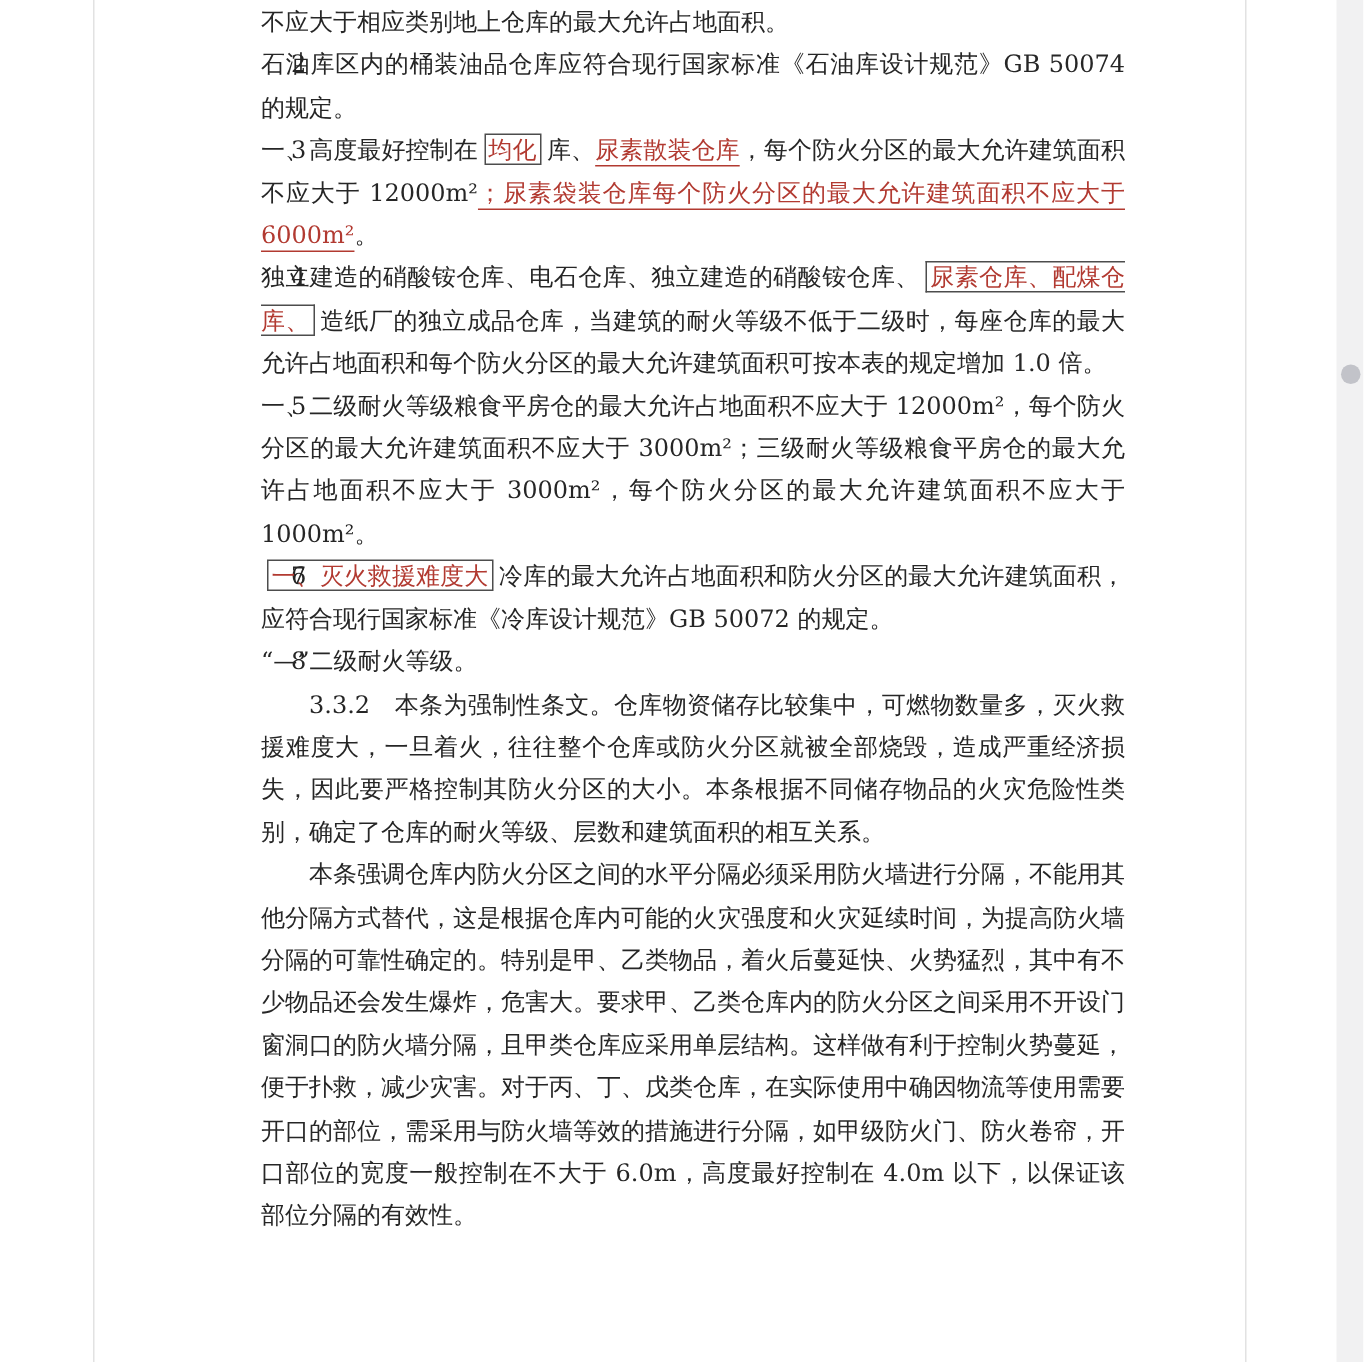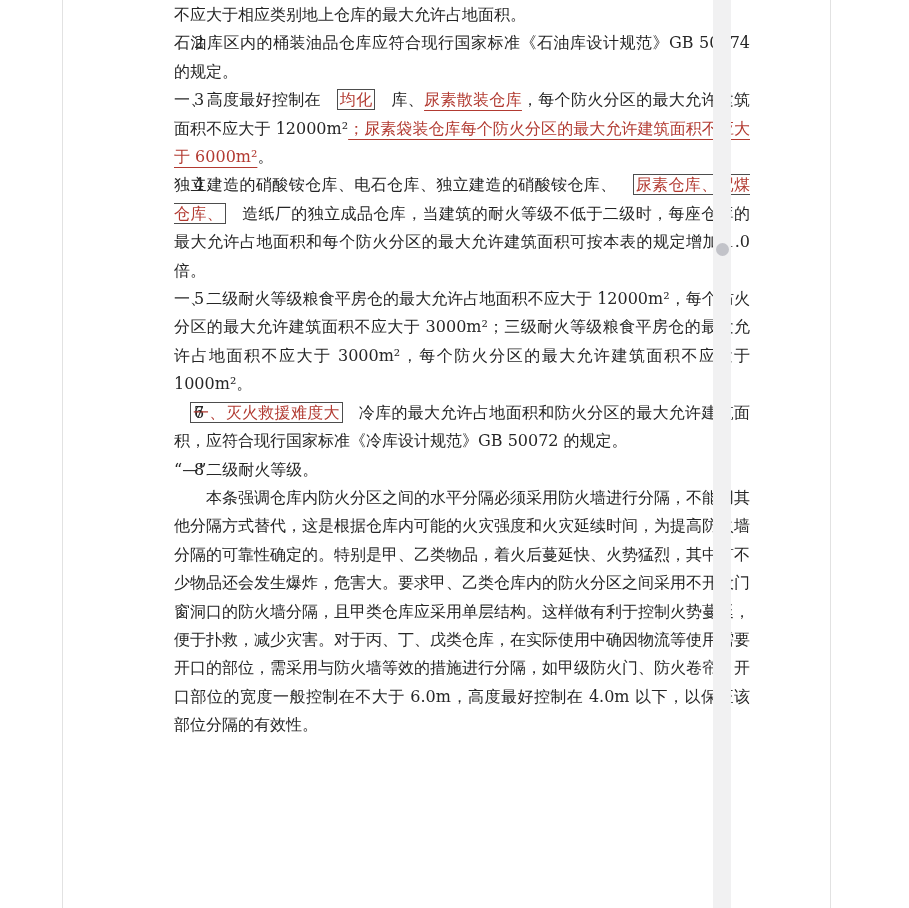--- a/index.html
+++ b/index.html
@@ -10,21 +10,21 @@
     --track:#f1f1f2;
     --thumb:#c2c3c9;
   }
   html,body{
     margin:0;padding:0;
     width:909px;height:908px;
     overflow:hidden;
     background:#ffffff;
     font-family:"DejaVu Serif","Liberation Serif",serif;
   }
-  .viewer{position:relative;width:731px;height:908px;background:#fff;}
+  .viewer{position:relative;width:909px;height:908px;background:#fff;}
   .page{
     position:absolute;left:62px;top:0;bottom:0;width:767px;
     background:#ffffff;
     border-left:1px solid var(--page-border);
     border-right:1px solid var(--page-border);
   }
   .content{
     position:absolute;left:111px;top:1px;width:576px;
     font-size:16px;line-height:28.4px;
     color:var(--text);
@@ -32,21 +32,21 @@
   }
   .content p{margin:0;padding:0;}
   .li{position:relative;padding-left:43px;}
   .li .num{position:absolute;left:20px;top:0;}
   .cont-line{padding-left:43px;}
   .notes-header{font-weight:bold;text-align:left;}
   .para{text-indent:32px;}
   .seg-red-boxed{
     color:var(--red);
     border:1px solid var(--box-border);
-    padding:0 2px;margin:0 16px;
+    padding:0 2px;margin:0 4px;
   }
   .seg-red-underlined{
     color:var(--red);
     text-decoration:underline;
     text-decoration-color:var(--red);
     text-decoration-thickness:1px;
     text-underline-offset:5px;
     margin-top:16px;
   }
   .scroll-track{
@@ -96,20 +96,21 @@
         <span class="num">7</span>
         <span class="seg-red-boxed">一、灭火救援难度大</span><span>冷库的最大允许占地面积和防火分区的最大允许建筑面积，应符合现行国家标准《冷库设计规范》GB 50072 的规定。</span>
       </p>
 
       <p class="li">
         <span class="num">8</span>
         <span>“—”二级耐火等级。</span>
       </p>
 
 
+      <p class="para">3.3.2　本条为强制性条文。仓库物资储存比较集中，可燃物数量多，灭火救援难度大，一旦着火，往往整个仓库或防火分区就被全部烧毁，造成严重经济损失，因此要严格控制其防火分区的大小。本条根据不同储存物品的火灾危险性类别，确定了仓库的耐火等级、层数和建筑面积的相互关系。</p>
 
       <p class="para">本条强调仓库内防火分区之间的水平分隔必须采用防火墙进行分隔，不能用其他分隔方式替代，这是根据仓库内可能的火灾强度和火灾延续时间，为提高防火墙分隔的可靠性确定的。特别是甲、乙类物品，着火后蔓延快、火势猛烈，其中有不少物品还会发生爆炸，危害大。要求甲、乙类仓库内的防火分区之间采用不开设门窗洞口的防火墙分隔，且甲类仓库应采用单层结构。这样做有利于控制火势蔓延，便于扑救，减少灾害。对于丙、丁、戊类仓库，在实际使用中确因物流等使用需要开口的部位，需采用与防火墙等效的措施进行分隔，如甲级防火门、防火卷帘，开口部位的宽度一般控制在不大于 6.0m，高度最好控制在 4.0m 以下，以保证该部位分隔的有效性。</p>
 
     </div>
   </div>
 
   <div class="scroll-track">
     <div class="scroll-thumb"></div>
   </div>
 </div>

